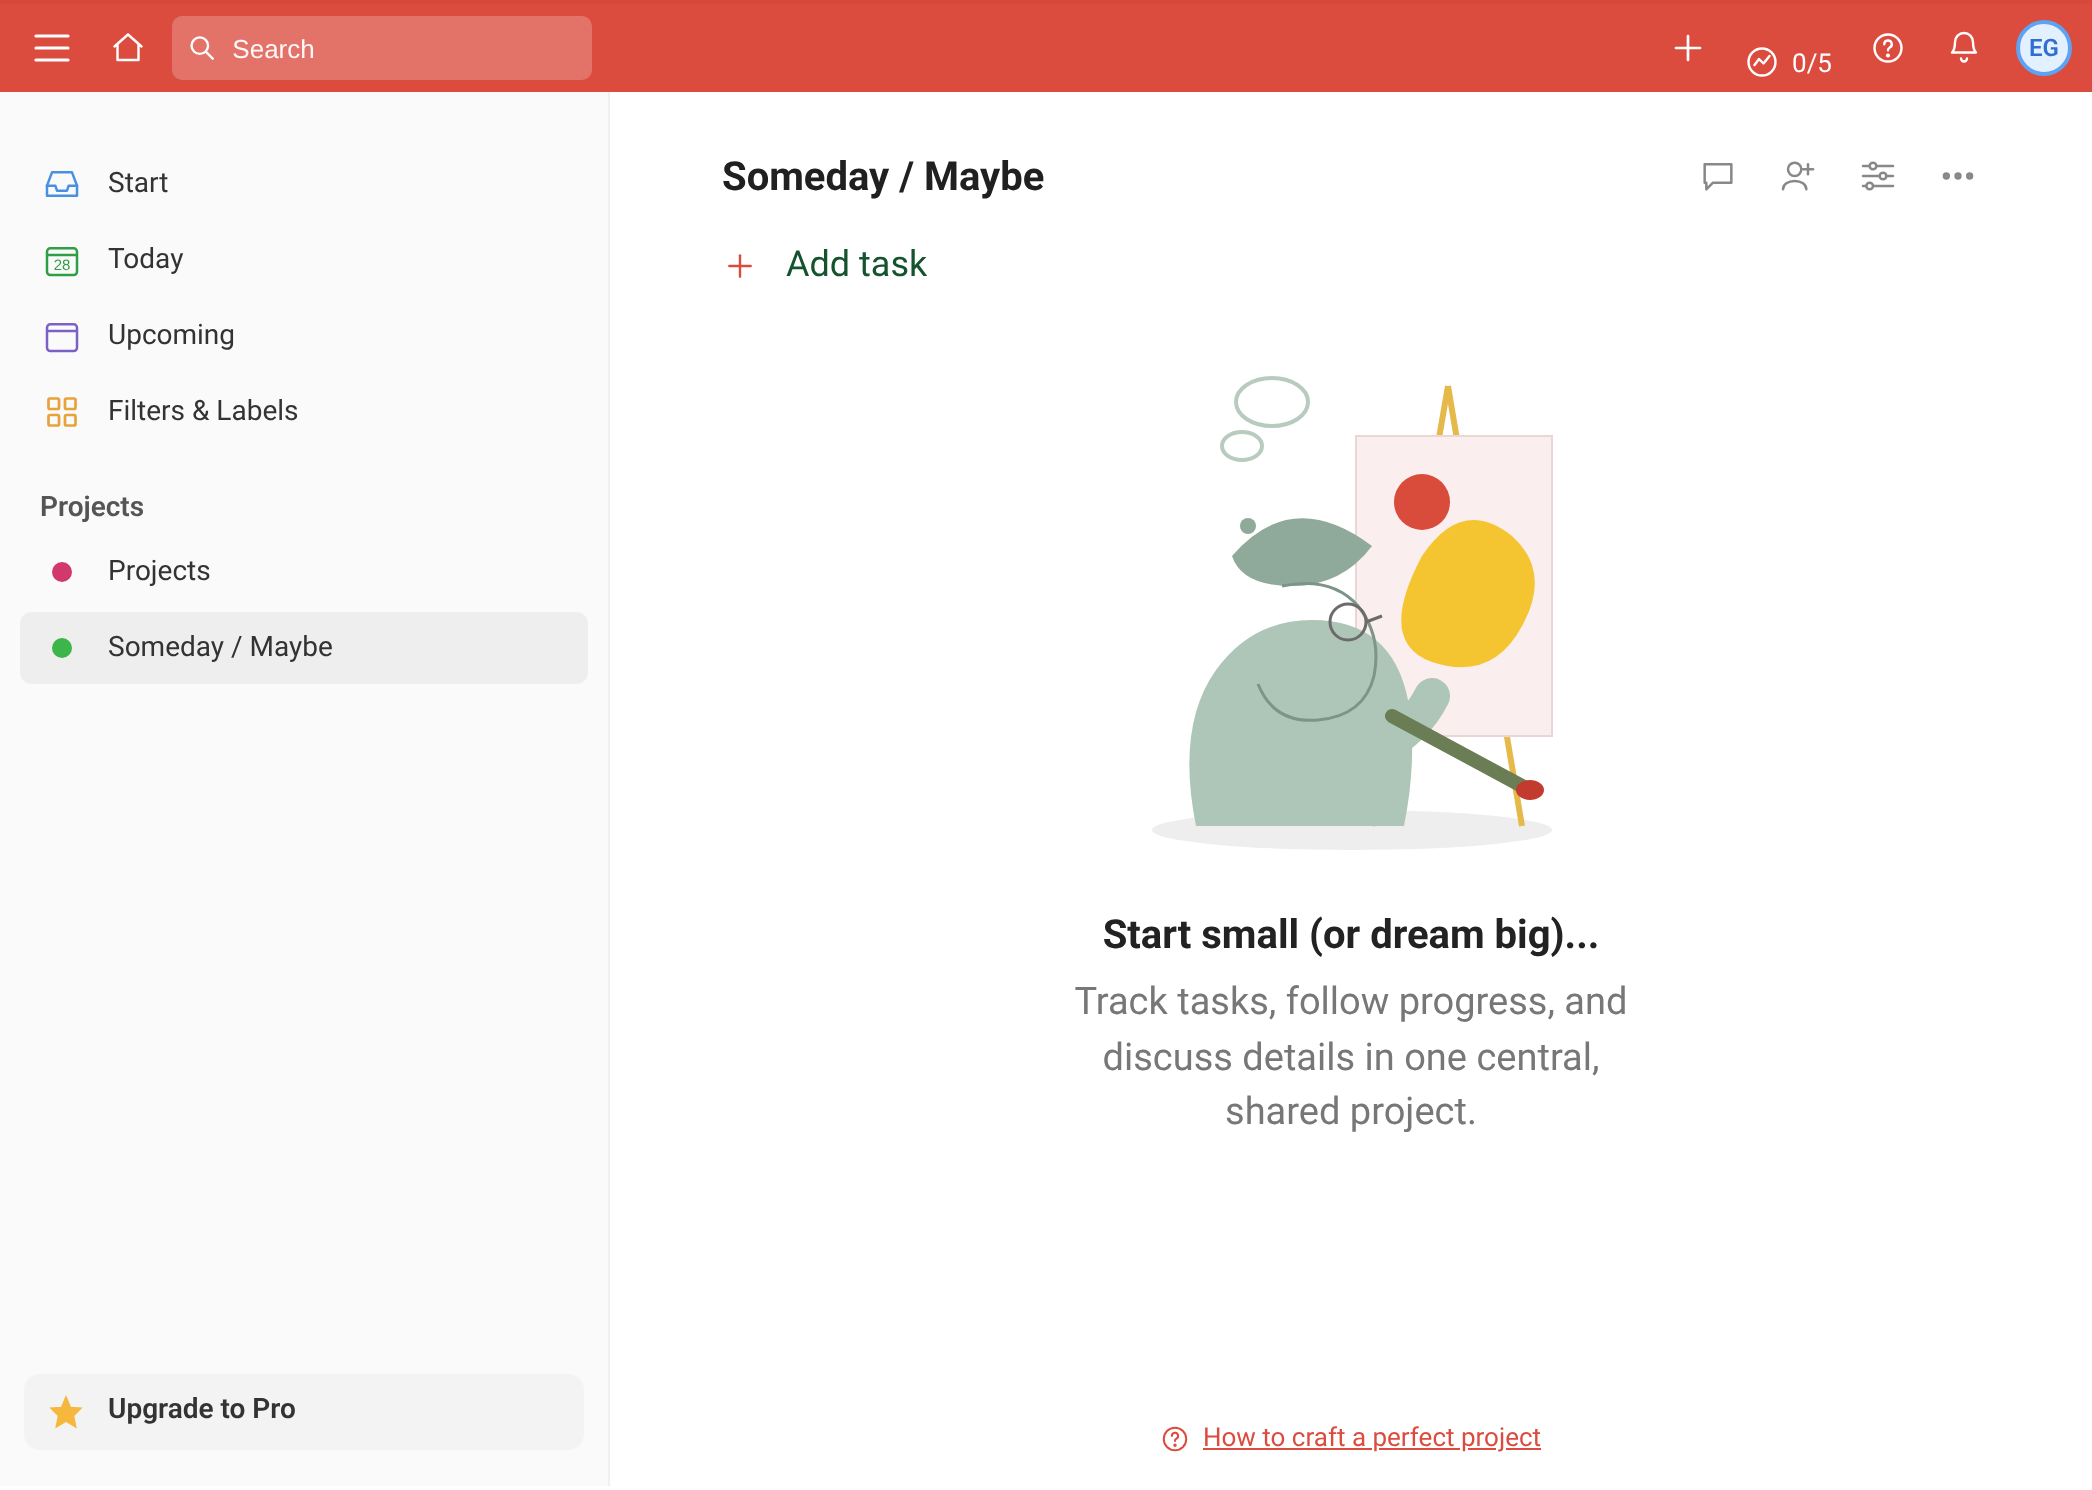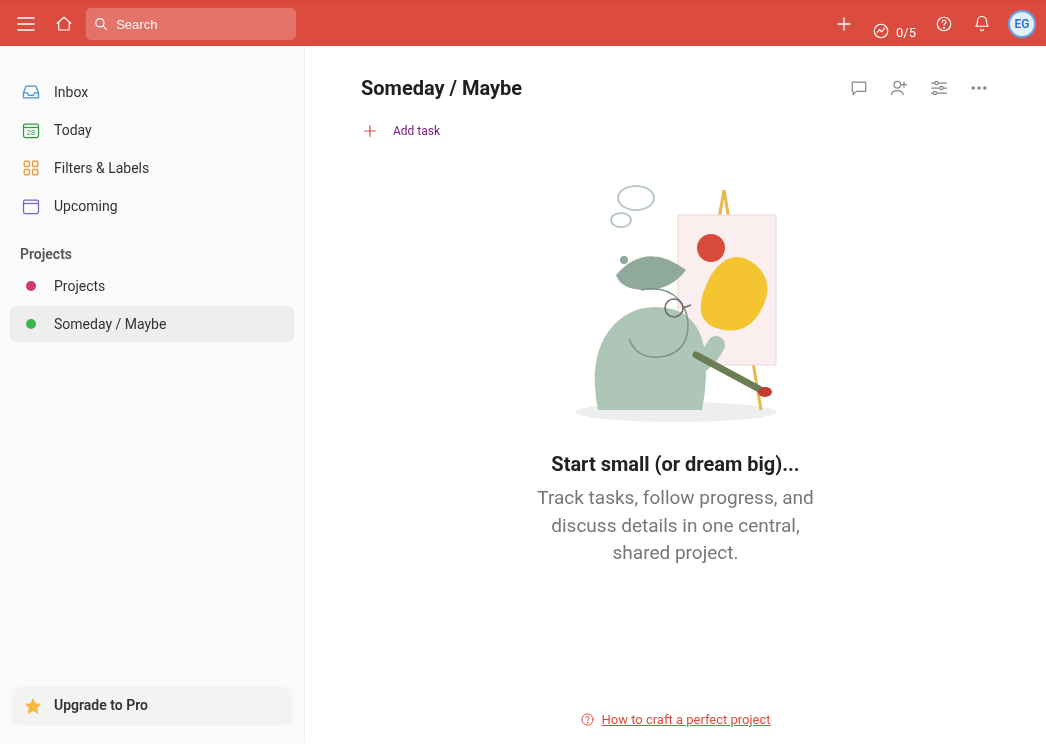--- a/index.html
+++ b/index.html
@@ -109,21 +109,21 @@
   
   .content { flex:1; display:flex; flex-direction:column; padding: 30px 56px 10px 56px; position:relative; }
   .content-header { display:flex; align-items:center; }
   .content-title { font-size:20px; font-weight:700; }
   .header-spacer { flex:1; }
   .header-actions { display:flex; gap:18px; color:#888; }
   .header-actions .h-icon { width:22px; height:22px; display:flex; align-items:center; justify-content:center; cursor:pointer; }
   .add-task-row {
     display:flex; align-items:center; gap:14px;
     margin-top: 22px;
-    color:#701a75; font-size:12px;
+    color:#14532d; font-size:18px;
     cursor:pointer;
   }
   .add-plus {
     width:18px; height:18px; display:flex; align-items:center; justify-content:center;
     color:#db4c3f;
   }
 
   .empty-state {
     margin-top: 40px;
     display:flex; flex-direction:column; align-items:center;
@@ -200,58 +200,58 @@
     <div class="sidebar-list">
       <div class="sidebar-item">
         <span class="item-icon">
           <svg width="20" height="20" viewBox="0 0 24 24" fill="none" stroke="#4a90e2" stroke-width="1.5" stroke-linecap="round" stroke-linejoin="round">
               <path d="M4 4h16v16H4z" stroke="none"></path>
               <path d="M3 13l3-8h12l3 8"></path>
               <path d="M3 13v6h18v-6"></path>
               <path d="M3 13h5l1 3h6l1-3h5"></path>
             </svg>
         </span>
-        <span>Inbox</span>
+        <span>Start</span>
       </div>
       <div class="sidebar-item">
         <span class="item-icon">
           <svg width="20" height="20" viewBox="0 0 24 24" fill="none" stroke="#2f9e44" stroke-width="1.5">
               <rect x="3" y="5" width="18" height="16" rx="2"></rect>
               <line x1="3" y1="9" x2="21" y2="9"></line>
               <text x="12" y="18" font-size="9" text-anchor="middle" fill="#2f9e44" stroke="none" font-family="Arial">28</text>
             </svg>
         </span>
         <span>Today</span>
-      </div>
-      <div class="sidebar-item">
-        <span class="item-icon">
-          <svg width="18" height="18" viewBox="0 0 24 24" fill="none" stroke="#e8a23a" stroke-width="1.8">
-              <rect x="3" y="3" width="7" height="7" rx="1"></rect>
-              <rect x="14" y="3" width="7" height="7" rx="1"></rect>
-              <rect x="3" y="14" width="7" height="7" rx="1"></rect>
-              <rect x="14" y="14" width="7" height="7" rx="1"></rect>
-            </svg>
-        </span>
-        <span>Filters &amp; Labels</span>
       </div>
       <div class="sidebar-item">
         <span class="item-icon">
           <svg width="20" height="20" viewBox="0 0 24 24" fill="none" stroke="#7b61c4" stroke-width="1.5">
               <rect x="3" y="5" width="18" height="16" rx="2"></rect>
               <line x1="3" y1="9" x2="21" y2="9"></line>
               <line x1="8" y1="13" x2="8" y2="13" stroke-width="2"></line>
               <line x1="12" y1="13" x2="12" y2="13" stroke-width="2"></line>
               <line x1="16" y1="13" x2="16" y2="13" stroke-width="2"></line>
               <line x1="8" y1="17" x2="8" y2="17" stroke-width="2"></line>
               <line x1="12" y1="17" x2="12" y2="17" stroke-width="2"></line>
               <line x1="16" y1="17" x2="16" y2="17" stroke-width="2"></line>
             </svg>
         </span>
         <span>Upcoming</span>
       </div>
+      <div class="sidebar-item">
+        <span class="item-icon">
+          <svg width="18" height="18" viewBox="0 0 24 24" fill="none" stroke="#e8a23a" stroke-width="1.8">
+              <rect x="3" y="3" width="7" height="7" rx="1"></rect>
+              <rect x="14" y="3" width="7" height="7" rx="1"></rect>
+              <rect x="3" y="14" width="7" height="7" rx="1"></rect>
+              <rect x="14" y="14" width="7" height="7" rx="1"></rect>
+            </svg>
+        </span>
+        <span>Filters &amp; Labels</span>
+      </div>
     </div>
 
     <div class="section-header">Projects</div>
 
     <div class="sidebar-list">
       <div class="sidebar-item">
         <span class="item-icon">
             <span class="proj-dot" style="background:#d1396d"></span>
           </span>
         <span>Projects</span>

